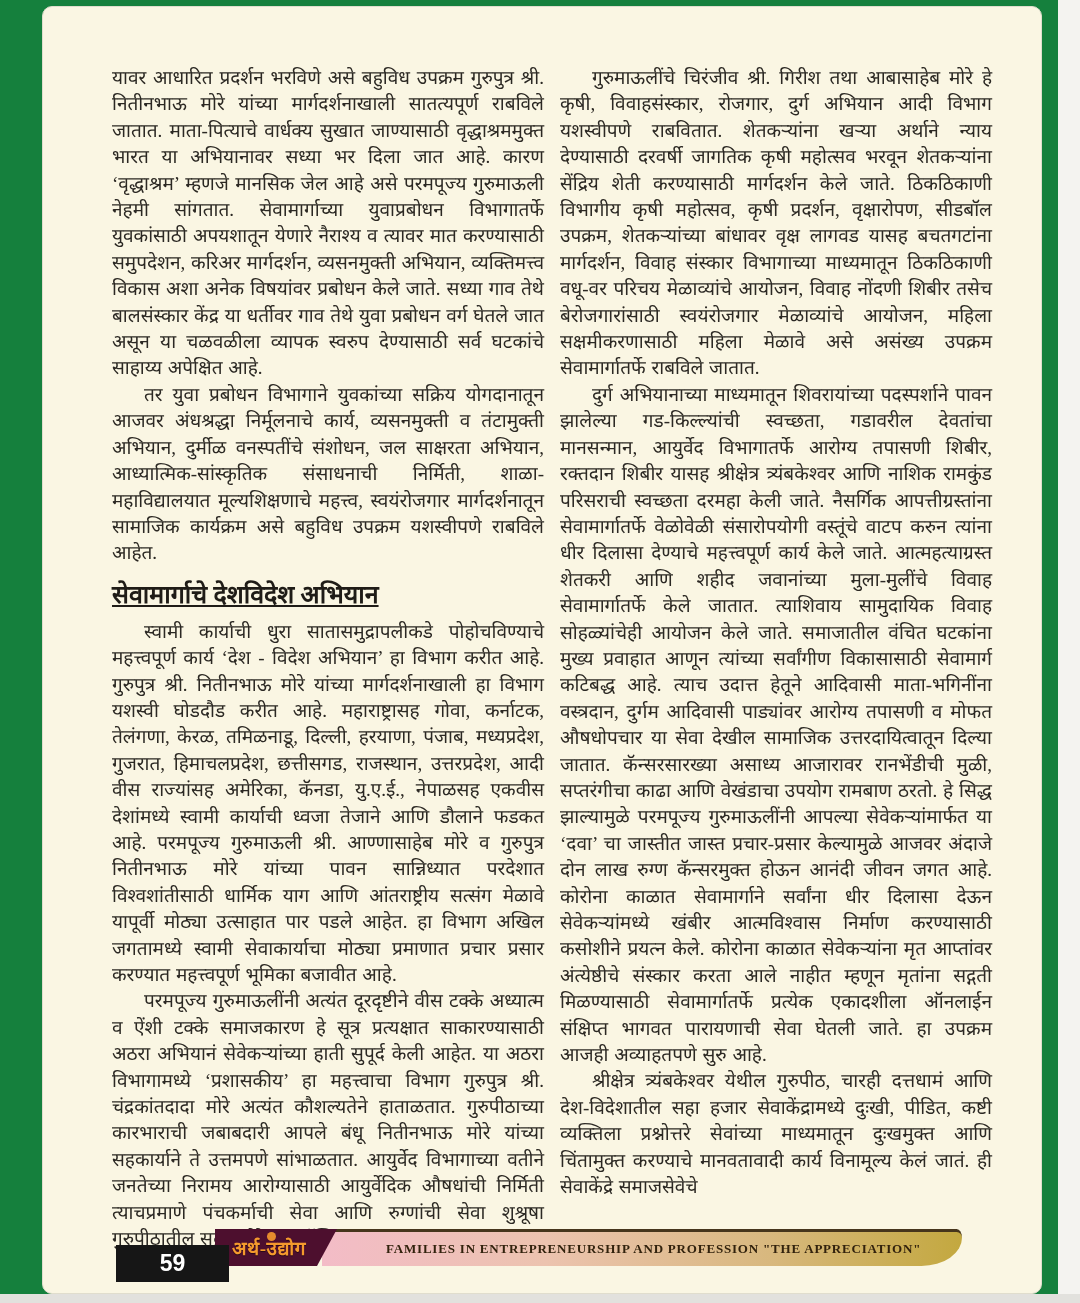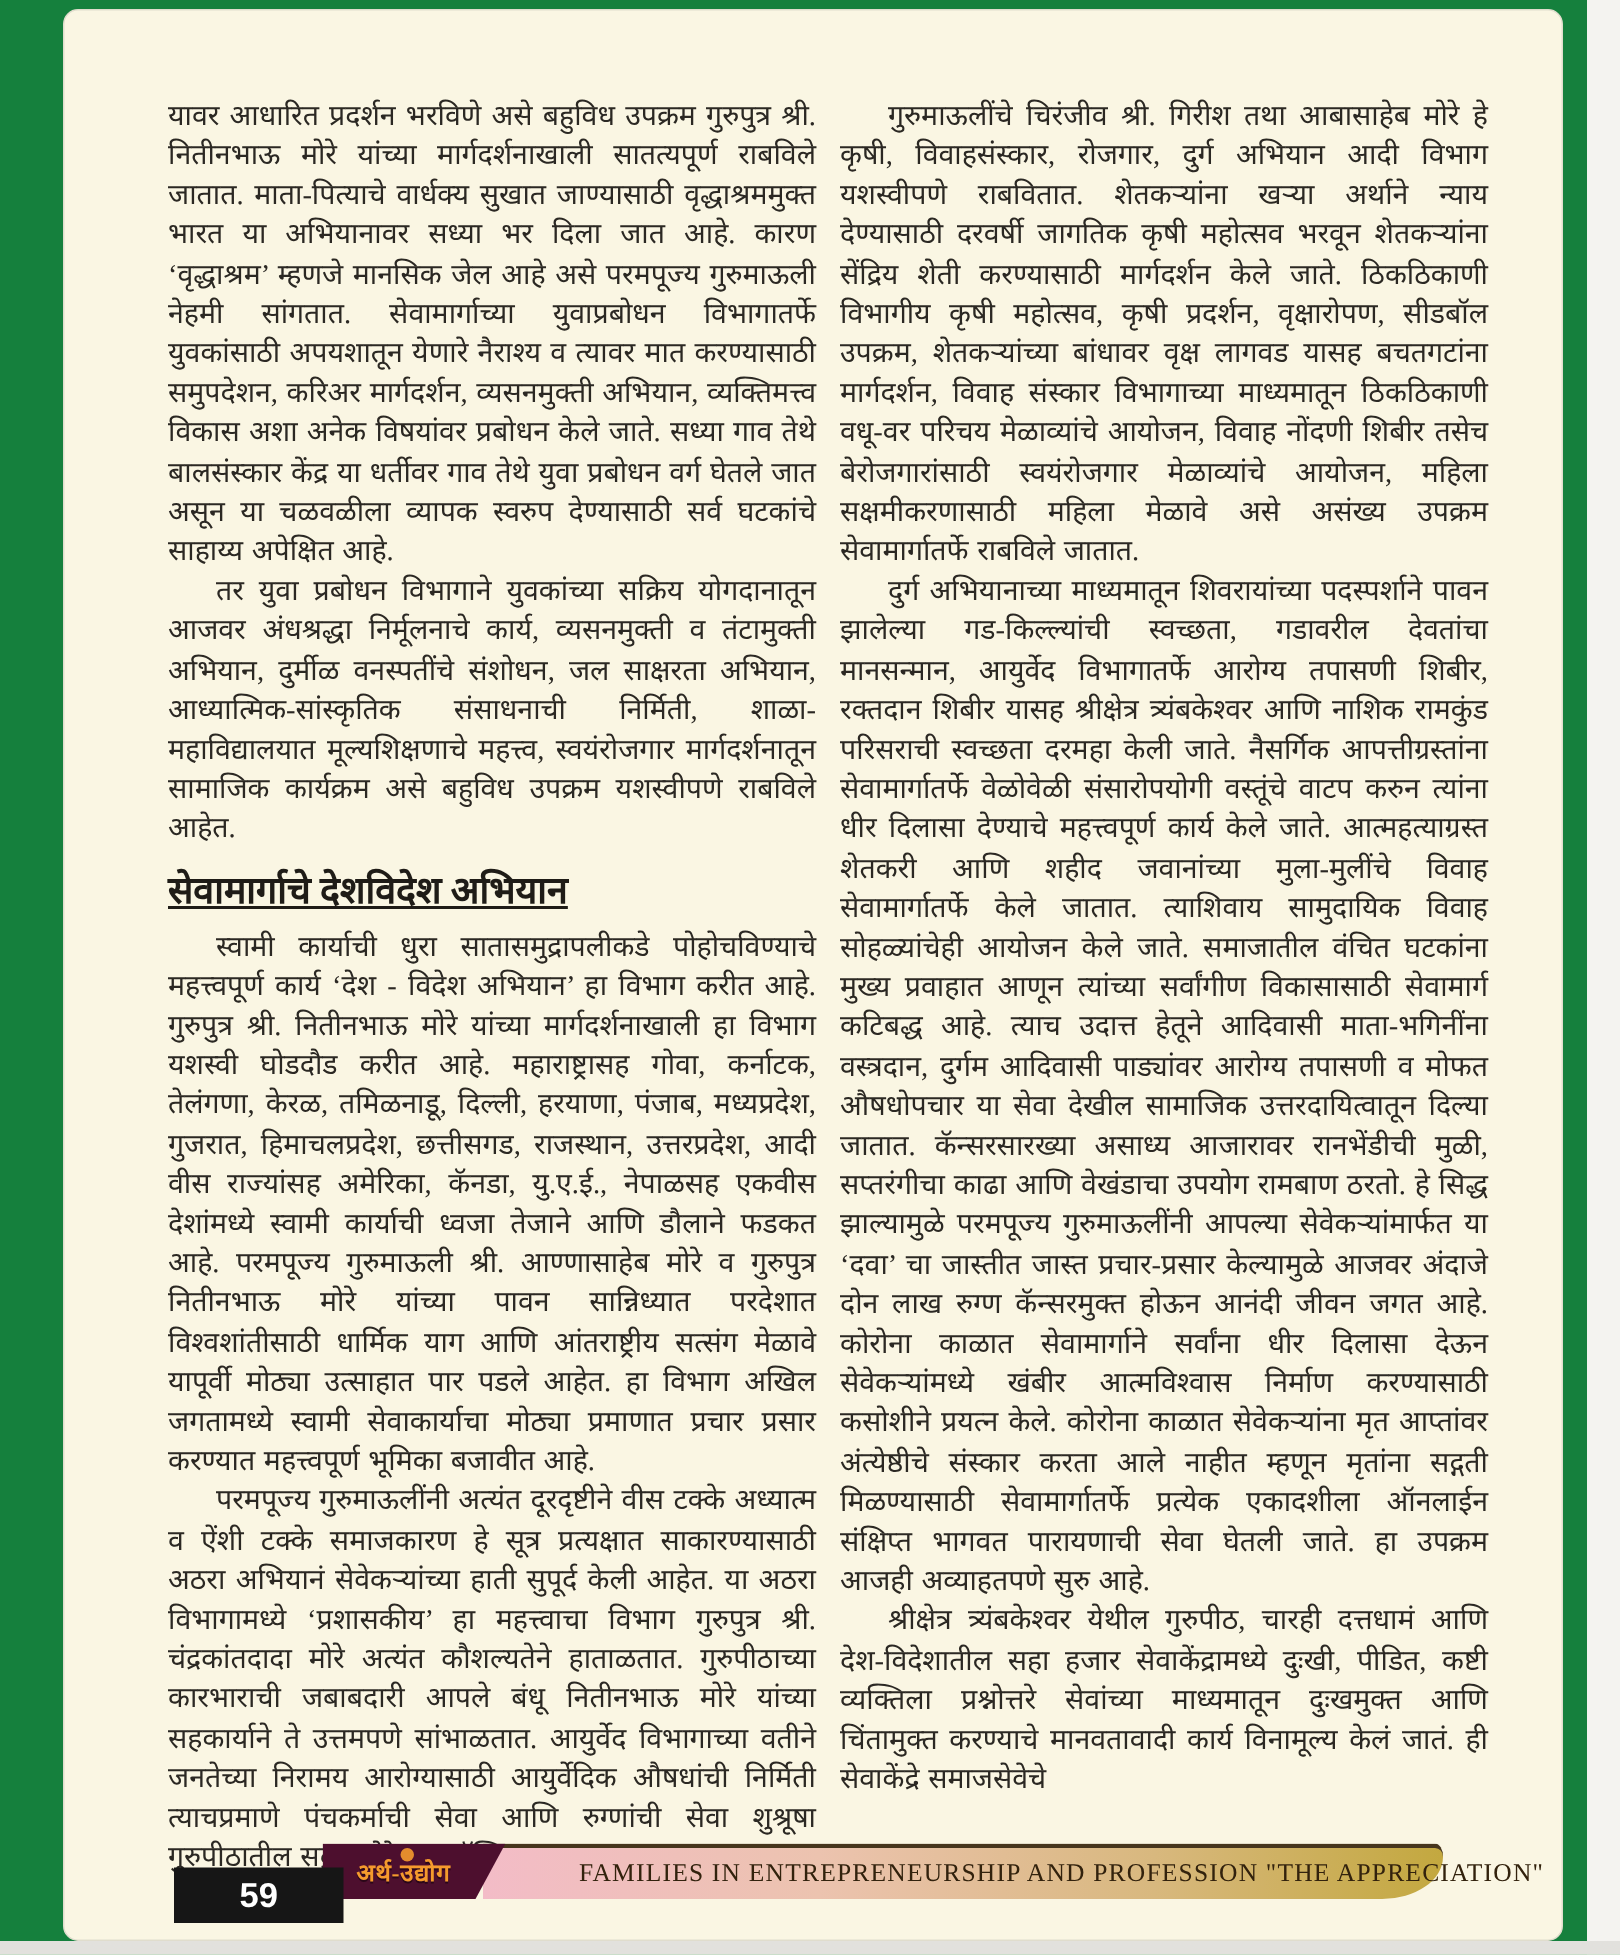--- a/index.html
+++ b/index.html
@@ -48,21 +48,21 @@
   }
   .logo{
     position:absolute;left:99px;top:0;width:122px;height:37px;
     background:var(--maroon,#4d0f2e);
     clip-path:polygon(0 0,100% 0,calc(100% - 20px) 100%,0 100%);
     display:flex;align-items:center;justify-content:center;
     z-index:2;
   }
   .logo-text{
     color:var(--logo-orange,#f59a2d);
-    font-weight:bold;font-size:16px;letter-spacing:0.5px;
+    font-weight:bold;font-size:19px;letter-spacing:0.5px;
     padding-right:14px;
     text-shadow:0 1px 0 #2a0718;
     white-space:nowrap;
   }
   .logo-dot{
     position:absolute;left:52px;top:3px;width:9px;height:9px;border-radius:50%;
     background:var(--logo-orange,#f59a2d);opacity:.9;
   }
   .banner{
     position:absolute;left:206px;top:0;width:640px;height:37px;
@@ -70,21 +70,21 @@
     border-top:3px solid #46351c;
     border-bottom-right-radius:46px 32px;
     border-top-right-radius:6px 10px;
     box-sizing:border-box;
     display:flex;align-items:center;
     padding-left:64px;
     z-index:1;
   }
   .banner-title{
     font-family:"Liberation Serif","DejaVu Serif",serif;
-    font-weight:normal;font-size:17px;letter-spacing:0.8px;
+    font-weight:bold;font-size:13px;letter-spacing:0.8px;
     color:#32220d;white-space:nowrap;
   }
   .bottom-strip{
     position:absolute;left:0;top:1294px;width:1080px;height:9px;
     background:#e2e1dd;
   }
   .right-edge{
     position:absolute;right:0;top:0;width:22px;height:1303px;
     background:#f4f3f0;
   }

